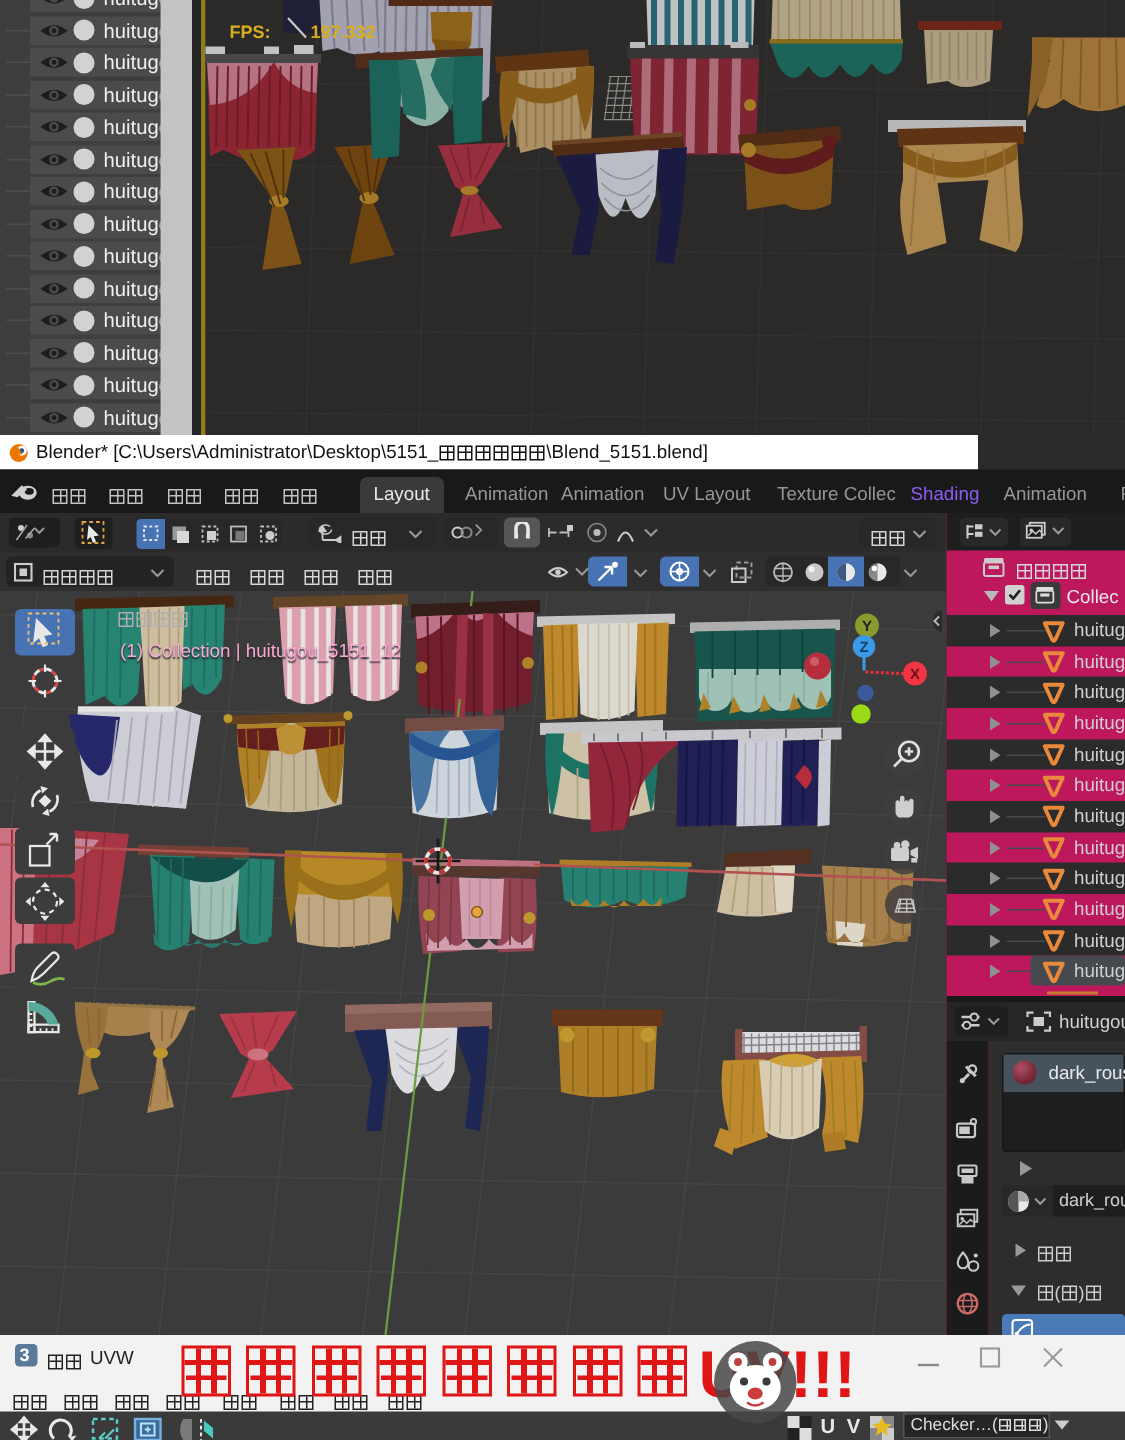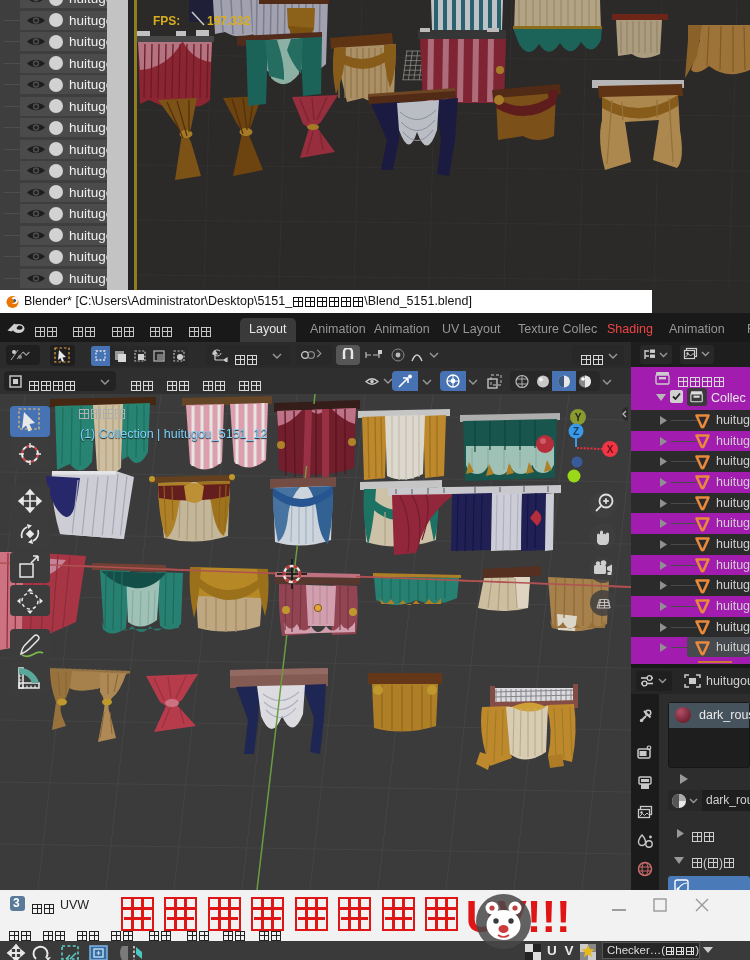--- a/index.html
+++ b/index.html
@@ -364,21 +364,21 @@
 <div class="abs" style="left:34px;top:9px;color:#c4c4c4"><span class="k"></span><span class="k"></span></div>
 <div class="abs" style="left:72px;top:9px;color:#c4c4c4"><span class="k"></span><span class="k"></span></div>
 <div class="abs" style="left:111px;top:9px;color:#c4c4c4"><span class="k"></span><span class="k"></span></div>
 <div class="abs" style="left:149px;top:9px;color:#c4c4c4"><span class="k"></span><span class="k"></span></div>
 <div class="abs" style="left:188px;top:9px;color:#c4c4c4"><span class="k"></span><span class="k"></span></div>
 <div class="abs" style="left:240px;top:5px;height:24px;padding:4px 9px 0;background:#3a3a3a;border-radius:5px 5px 0 0;font-size:12.5px;color:#e8e8e8">Layout</div>
 <div class="abs" style="left:301px;top:9px;padding:0 9px;font-size:12.5px;color:#969696;white-space:nowrap">Animation</div>
 <div class="abs" style="left:365px;top:9px;padding:0 9px;font-size:12.5px;color:#969696;white-space:nowrap">Animation</div>
 <div class="abs" style="left:433px;top:9px;padding:0 9px;font-size:12.5px;color:#969696;white-space:nowrap">UV Layout</div>
 <div class="abs" style="left:509px;top:9px;padding:0 9px;font-size:12.5px;color:#969696;white-space:nowrap">Texture Collec</div>
-<div class="abs" style="left:598px;top:9px;padding:0 9px;font-size:12.5px;color:#ef4444;white-space:nowrap">Shading</div>
+<div class="abs" style="left:598px;top:9px;padding:0 9px;font-size:12.5px;color:#8b5cf6;white-space:nowrap">Shading</div>
 <div class="abs" style="left:660px;top:9px;padding:0 9px;font-size:12.5px;color:#969696;white-space:nowrap">Animation</div>
 <div class="abs" style="left:738px;top:9px;padding:0 9px;font-size:12.5px;color:#969696;white-space:nowrap">Rendering</div>
 </div>
 <div class="abs" style="left:0;top:342px;width:631px;height:26px;background:#2b2b2b;overflow:hidden">
 <div class="abs" style="left:6px;top:3px;width:34px;height:20px;background:#1f1f1f;border-radius:4px"></div>
 <svg class="abs" style="left:9px;top:6px" width="28" height="14" viewBox="0 0 28 14">
       <circle cx="5" cy="4" r="2" fill="#ccc"></circle>
       <circle cx="11" cy="9" r="2" fill="#888"></circle>
       <path d="M2 12 L9 2 M8 11 L14 4" stroke="#aaa" stroke-width="1"></path>
       <path d="M20 5 l4 4 l4 -4" stroke="#999" stroke-width="1.6" fill="none" transform="translate(-2,0) scale(.8)"></path>
@@ -966,21 +966,21 @@
         <rect x="607.5" y="572" width="4" height="3"></rect>
       </g>
       <g stroke="#c0c0c0" stroke-width="1" fill="none">
         <path d="M597 608 l2.5 -8.5 h8 l2.5 8.5Z"></path>
         <path d="M600.5 599.5 l-1.5 8.5 M604.5 599.5 l0 8.5 M608.5 599.5 l1.5 8.5 M598.3 602.5 h10.4 M597.4 605.5 h12.2"></path>
       </g>
 <path d="M628 407 q-6 0 -6 7 q0 7 6 7 Z" fill="#2b2b2b"></path>
       <path d="M626 411 l-3 3 l3 3" stroke="#bbb" stroke-width="1.3" fill="none"></path>
 </svg>
 <div class="abs" style="left:78px;top:10px;color:#aeaeae"><span class="k"></span><span class="k"></span><span class="k"></span><span class="k"></span></div>
-<div class="abs" style="left:80px;top:33px;font-size:12.5px;color:#7dd3fc;text-shadow:0 1px 1px #222">(1) Collection | huitugou_5151_12</div>
+<div class="abs" style="left:80px;top:33px;font-size:12.5px;color:#f9a8d4;text-shadow:0 1px 1px #222">(1) Collection | huitugou_5151_12</div>
 <div class="abs" style="left:10px;top:12.0px;width:40px;height:31px;background:#4772b3;border-radius:4px"></div>
     <svg class="abs" style="left:10px;top:12.0px" width="40" height="31" viewBox="0 0 40 31">
       <g transform="translate(1,-3)">
         <path d="M13 9 L24 20 L18.5 21 L21 27 L17.5 28.5 L15 22.5 L11 26 Z" fill="#e8e8e8"></path>
         <rect x="8" y="6" width="20" height="20" fill="none" stroke="#f0c36a" stroke-width="1.2" stroke-dasharray="2.5 2.2"></rect>
       </g>
     </svg>
     <div class="abs" style="left:10px;top:45.0px;width:40px;height:31px;background:#3c3c3c;border-radius:4px"></div>
     <svg class="abs" style="left:10px;top:45.0px" width="40" height="31" viewBox="0 0 40 31">
       <g transform="translate(1,-3)">
@@ -1030,21 +1030,21 @@
     <div class="abs" style="left:10px;top:268.0px;width:40px;height:31px;background:#3c3c3c;border-radius:4px"></div>
     <svg class="abs" style="left:10px;top:268.0px" width="40" height="31" viewBox="0 0 40 31">
       <g transform="translate(1,-3)">
         <path d="M8 29 L8 9 l4 0 L12 29Z" fill="none" stroke="#e8e8e8" stroke-width="1.5" transform="rotate(0)"></path>
         <path d="M8 29 h20 v-5 h-20Z" fill="none" stroke="#e8e8e8" stroke-width="1.5"></path>
         <path d="M12 29 v-2.5 M16 29 v-2.5 M20 29 v-2.5 M24 29 v-2.5 M8 13 h2.5 M8 17 h2.5 M8 21 h2.5 M8 25 h2.5" stroke="#e8e8e8" stroke-width="1.2"></path>
         <path d="M8 9 a20 20 0 0 1 20 15 l-7 0 a13 13 0 0 0 -13 -9Z" fill="#5aa89a"></path>
       </g>
     </svg>
 </div>
-<div class="abs" style="left:631px;top:342px;width:119px;height:548px;background:#a21caf;overflow:hidden">
+<div class="abs" style="left:631px;top:342px;width:119px;height:548px;background:#be185d;overflow:hidden">
 <div class="abs" style="left:0;top:0;width:119px;height:25px;background:#1e1e1e"></div>
 <div class="abs" style="left:9px;top:3px;width:32px;height:19px;background:#282828;border-radius:3px"></div>
 <svg class="abs" style="left:12px;top:6px" width="26" height="13" viewBox="0 0 26 13">
       <path d="M2 2 v9 M2 3 h4 M2 8 h4" stroke="#ccc" stroke-width="1.4" fill="none"></path>
       <rect x="7" y="1.5" width="5" height="3.4" fill="#ccc"></rect>
       <rect x="7" y="6.5" width="5" height="3.4" fill="#ccc"></rect>
       <path d="M17 5 l3.5 3.5 L24 5" stroke="#999" stroke-width="1.4" fill="none"></path>
     </svg>
 <div class="abs" style="left:49px;top:3px;width:34px;height:19px;background:#282828;border-radius:3px"></div>
 <svg class="abs" style="left:52px;top:5px" width="28" height="15" viewBox="0 0 28 15">

